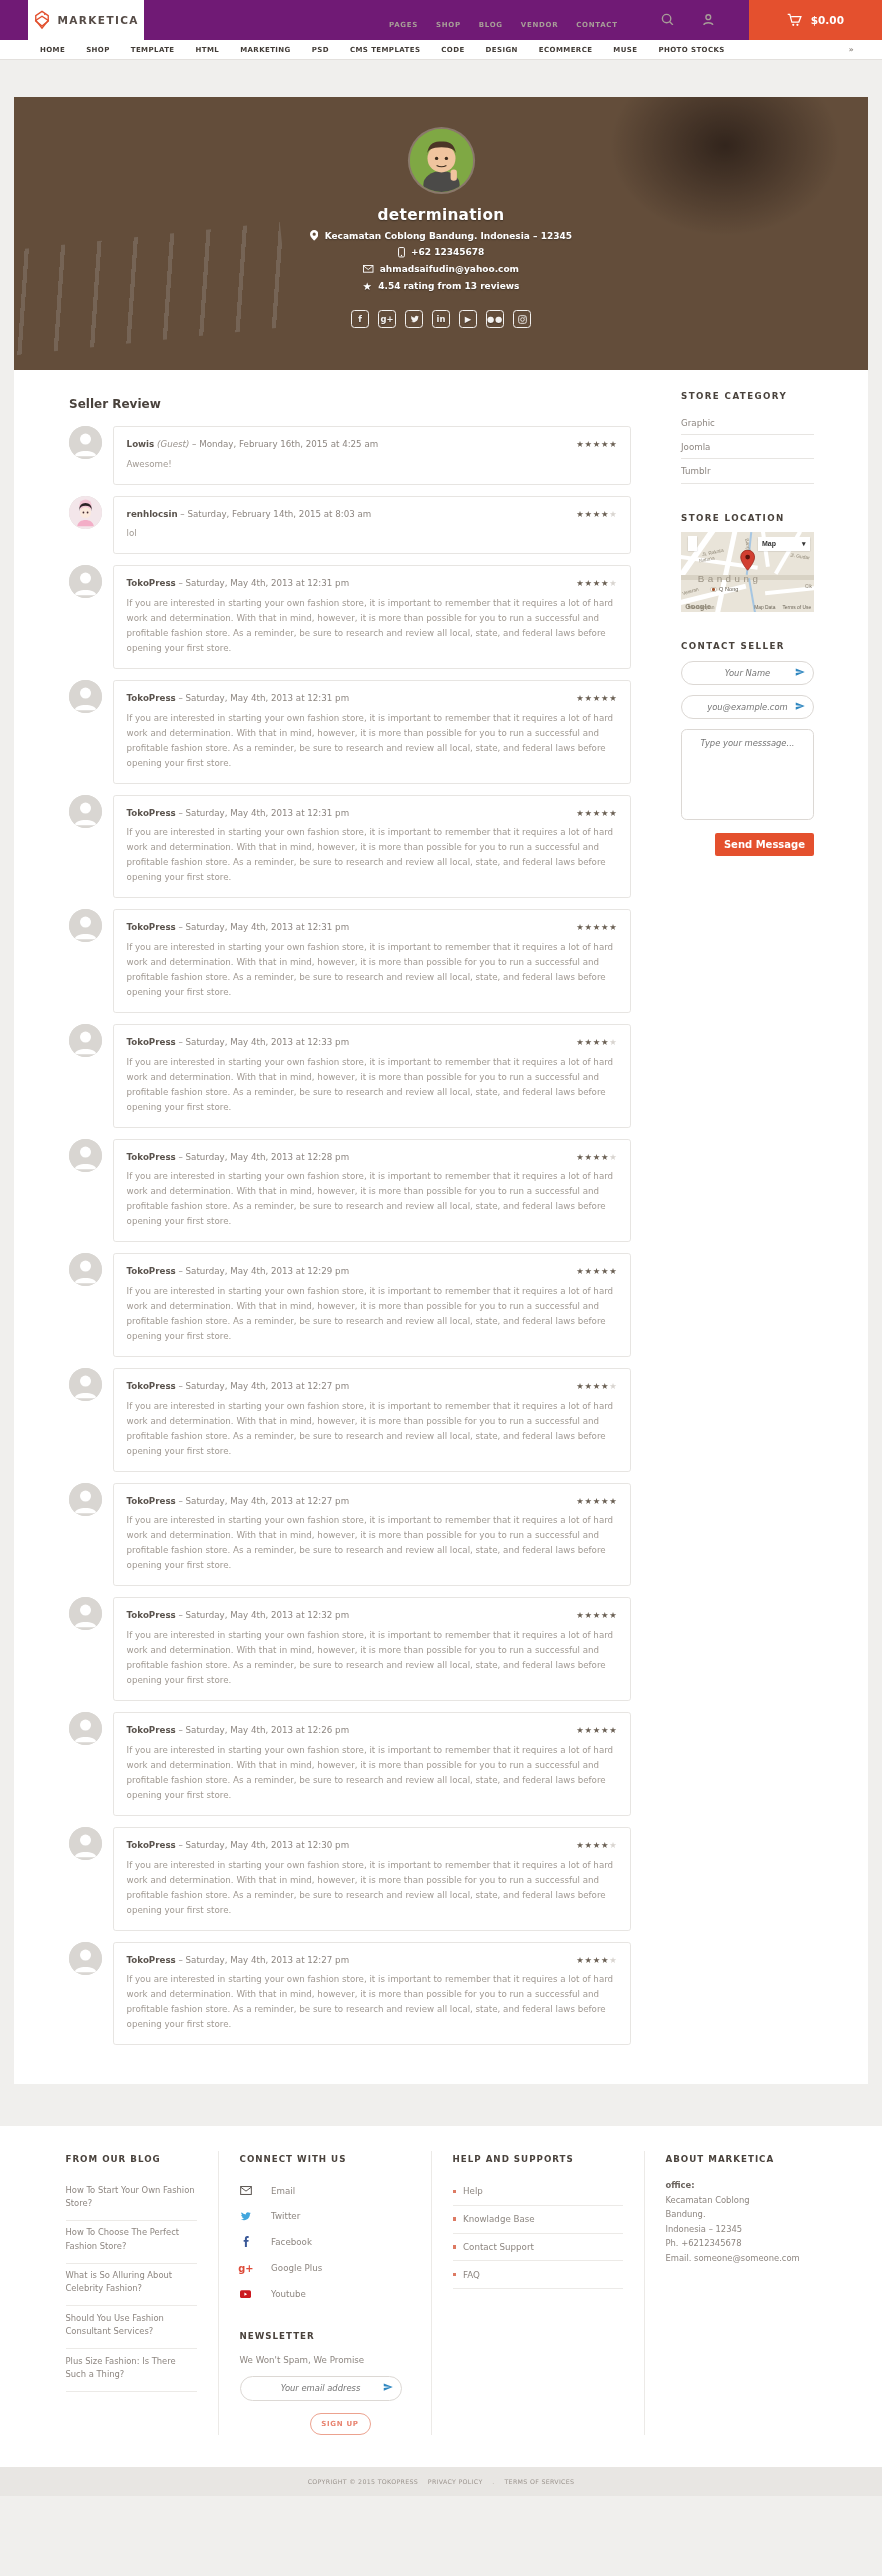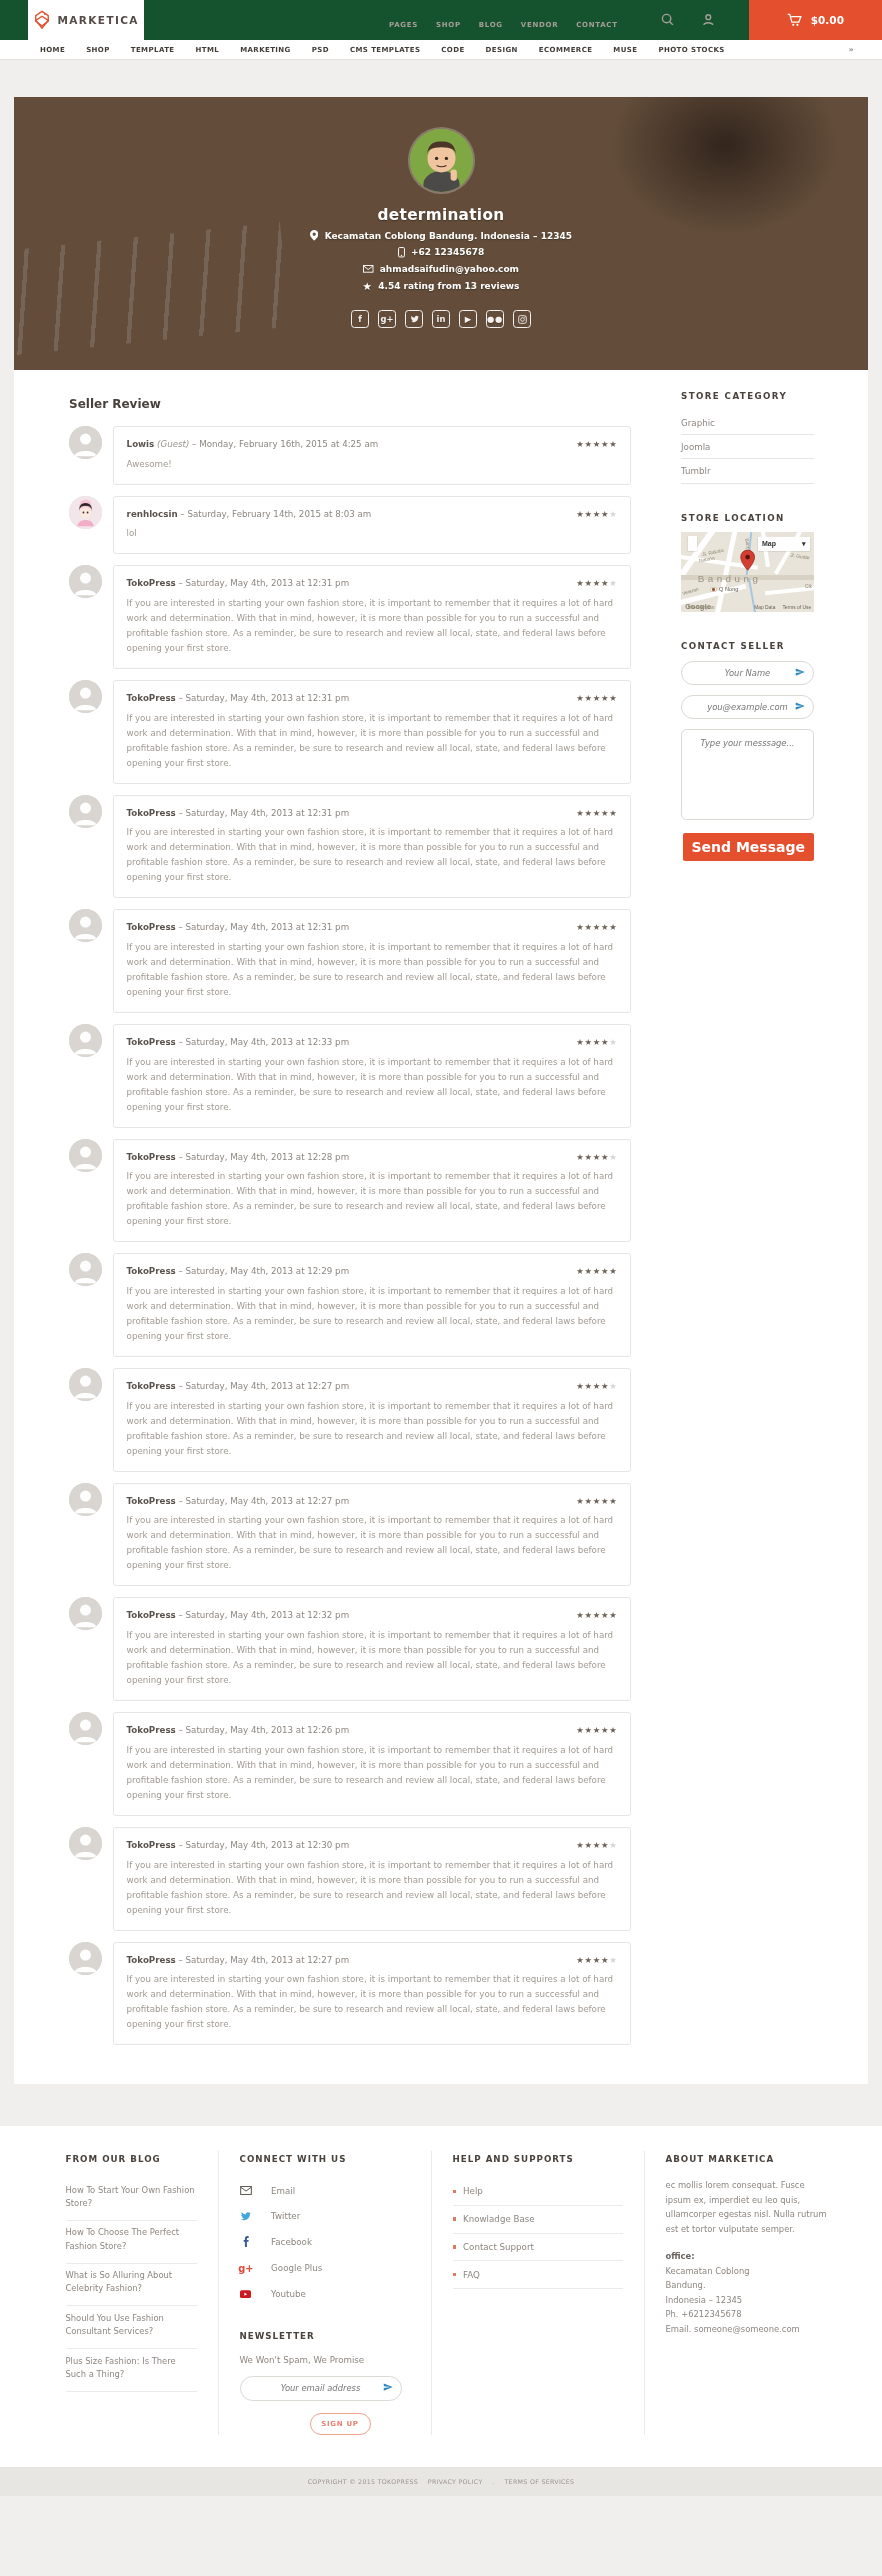--- a/index.html
+++ b/index.html
@@ -4,21 +4,21 @@
 <style>
   * { margin:0; padding:0; box-sizing:border-box; }
   html,body { width:882px; }
   body {
     font-family:"DejaVu Sans","Liberation Sans",sans-serif;
     background:#f0efed; color:#8d8680; font-size:9px;
   }
   a { text-decoration:none; color:inherit; cursor:pointer; }
 
   
-  .topbar { position:relative; height:40px; background:#14532d; display:flex; align-items:center; }
+  .topbar { position:relative; height:40px; background:#701a75; display:flex; align-items:center; }
   .logo-box { position:absolute; left:28px; top:0; width:116px; height:40px; background:#ffffff;
     display:flex; align-items:center; justify-content:center; gap:6.3px; }
   .logo-box .brand { font-size:10.5px; font-weight:bold; letter-spacing:1.4px; color:#564c47; }
   .top-nav { position:absolute; left:389px; top:0; height:49px; display:flex; align-items:center; gap:18px; }
   .top-nav a { font-size:7px; font-weight:bold; letter-spacing:0.7px; color:#a79d98; }
   .hdr-icons { position:absolute; left:661px; top:0; height:40px; display:flex; align-items:center; gap:28px; }
   .cart-btn { position:absolute; right:0; top:0; width:133px; height:40px; background:#e4502e;
     display:flex; align-items:center; justify-content:center; gap:8.4px; color:#fff;
     font-size:10.5px; font-weight:bold; }
 
@@ -99,21 +99,21 @@
 
   .contact input, .contact textarea {
     width:100%; border:0.7px solid #dcd8d4; border-radius:12px; background:#fff;
     font-family:inherit; font-size:8.4px; font-style:italic; color:#8d8680;
     text-align:center; outline:none; }
   .contact input { height:24px; margin-bottom:9.8px; }
   .contact textarea { border-radius:5.6px; height:91px; padding-top:8.4px; resize:none; }
   .input-wrap { position:relative; }
   .input-wrap .plane { position:absolute; right:8.4px; top:7px; }
   .send-btn { margin-top:11px; float:right; background:#e4502e; color:#fff; border:none;
-    font-family:inherit; font-size:14px; font-weight:bold; padding:6.3px 9px; border-radius:2.1px; cursor:pointer; }
+    font-family:inherit; font-size:10px; font-weight:bold; padding:6.3px 9px; border-radius:2.1px; cursor:pointer; }
 
   
   footer { margin-top:42px; background:#fff; padding:25px 0 32px; }
   .foot-grid { width:817px; margin:0 auto; display:flex; }
   .fcol { padding:0 21px; }
   .fcol:first-child { padding-left:33px; }
   .fcol + .fcol { border-left:0.7px solid #eceae7; }
   .fcol h4 { font-size:8.7px; font-weight:bold; letter-spacing:1px; color:#49423c; margin:2.8px 0 14px; }
   .fcol-1 { width:185px; } .fcol-2 { width:213px; } .fcol-3 { width:213px; } .fcol-4 { width:206px; }
   .blog-list a { display:block; font-size:8.4px; line-height:13.2px; color:#8d8680; padding:5.6px 0 9.8px; border-bottom:0.7px solid #eceae7; }
@@ -655,21 +655,20 @@
             <span>Contact Support</span>
           </a>
           <a>
             <i></i>
             <span>FAQ</span>
           </a>
         </div>
     </div>
     <div class="fcol fcol-4">
       <h4>ABOUT MARKETICA</h4>
-      <p class="about-text">ec mollis lorem consequat. Fusce ipsum ex, imperdiet eu leo quis, ullamcorper egestas nisl. Nulla rutrum est et tortor vulputate semper.</p>
       <div class="office" id="office-block">
         <div class="office-title">office:</div>
       <div>Kecamatan Coblong</div>
           <div>Bandung.</div>
           <div>Indonesia – 12345</div>
           <div>Ph. +6212345678</div>
           <div>Email. someone@someone.com</div>
         </div>
     </div>
   </div>

